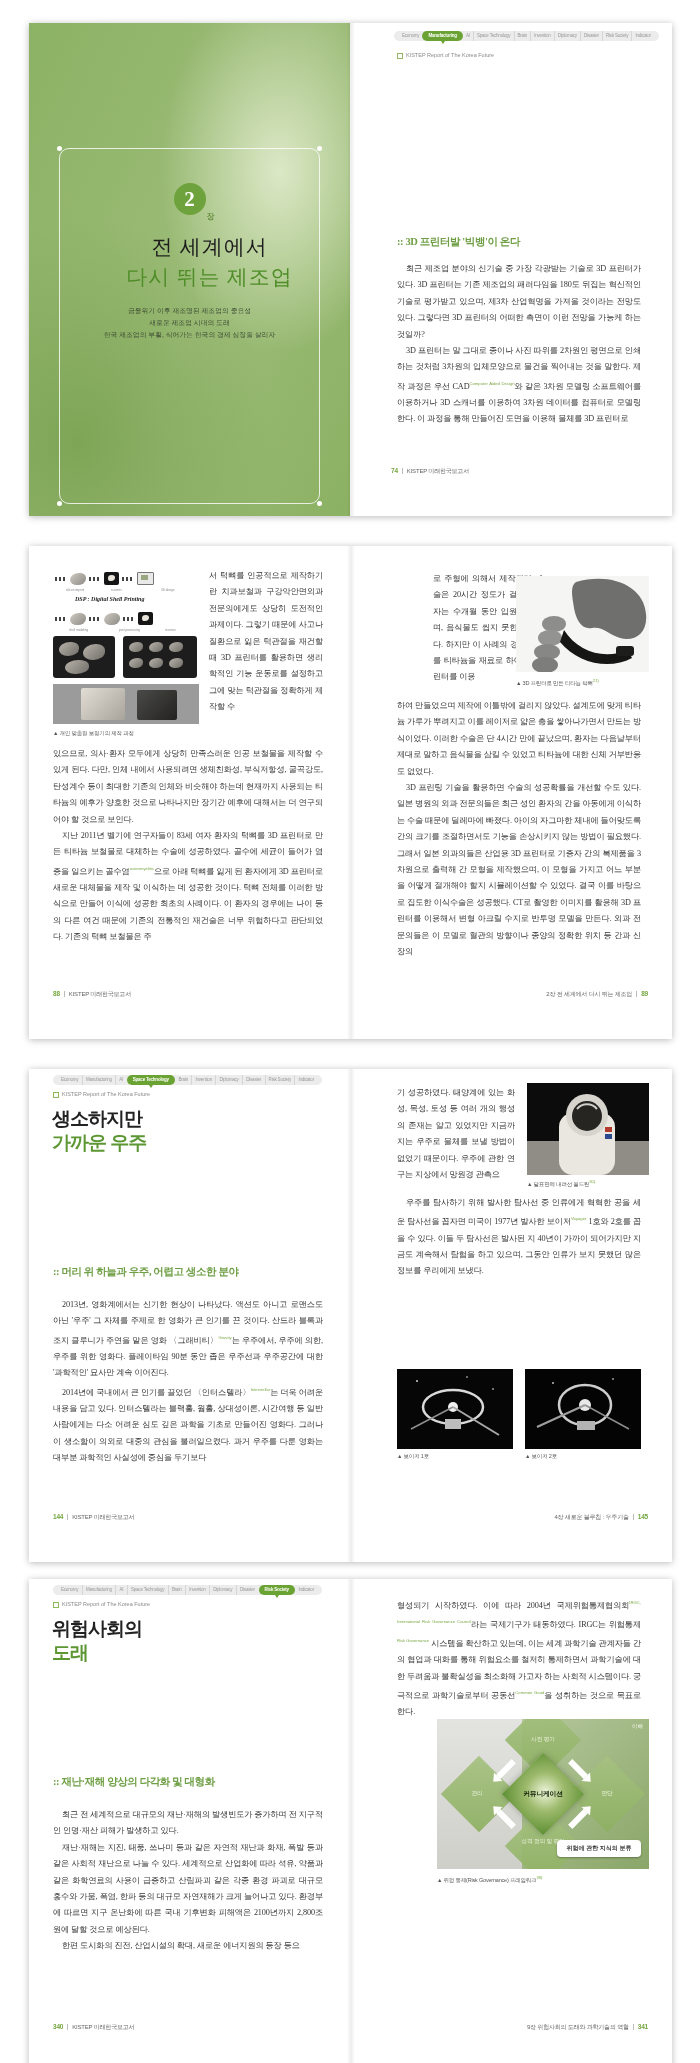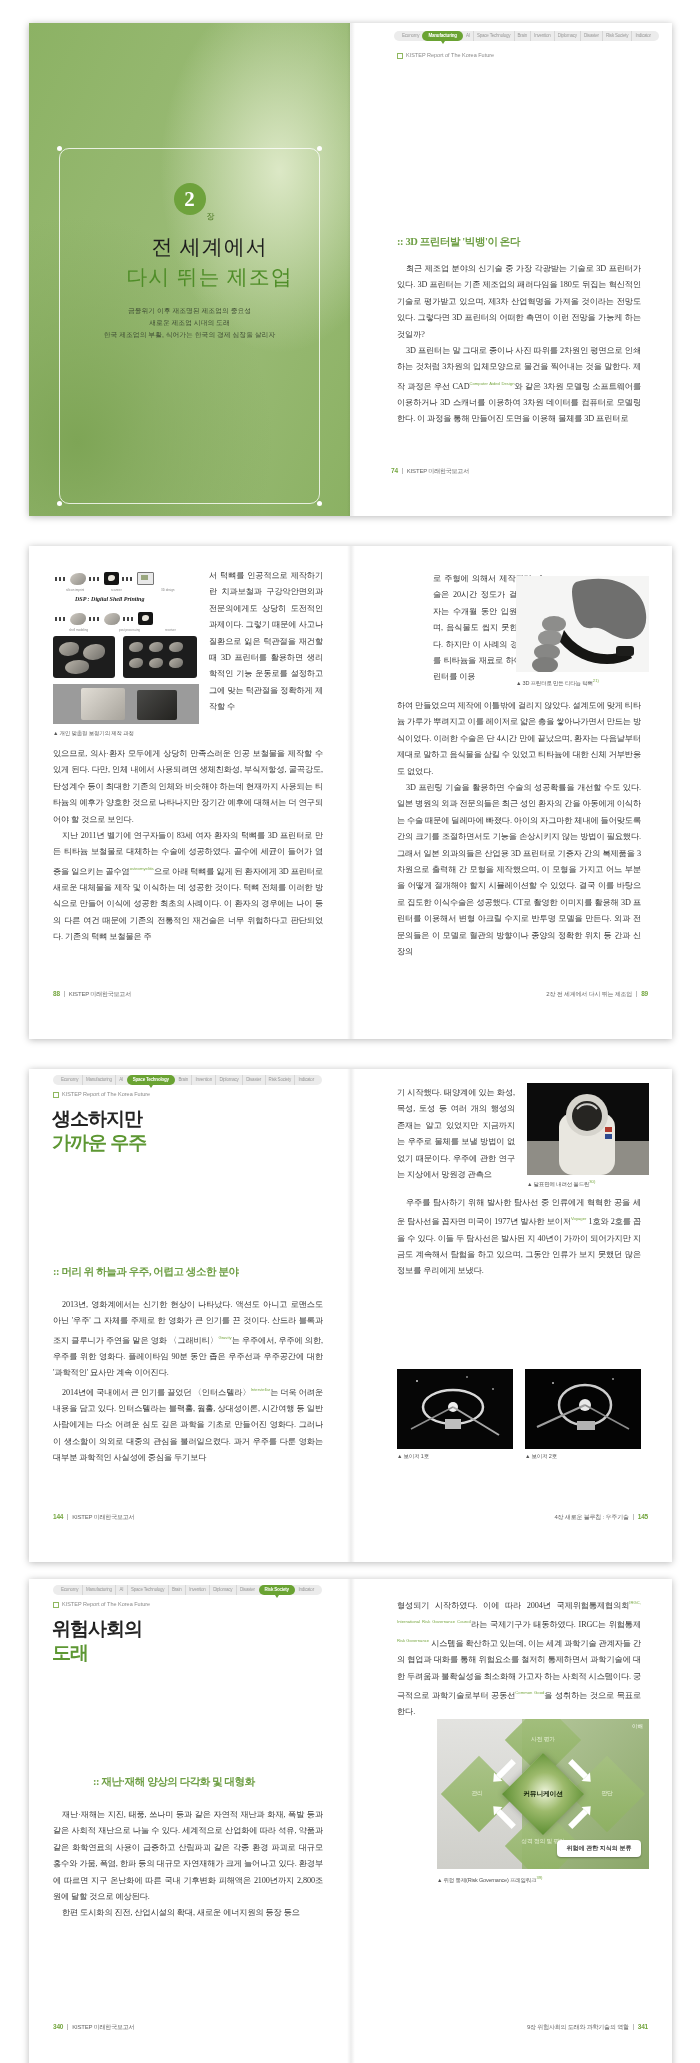--- a/index.html
+++ b/index.html
@@ -238,21 +238,21 @@
     <div class="section" style="left:24px;top:196px;">:: 머리 위 하늘과 우주, 어렵고 생소한 분야</div>
     <div class="body" style="left:24px;top:228px;width:270px;">
       <p class="ind"><span>2013년, 영화계에서는 신기한 현상이 나타났다. 액션도 아니고 로맨스도 아닌 '우주' 그 자체를 주제로 한 영화가 큰 인기를 끈 것이다. 산드라 블록과 조지 클루니가 주연을 맡은 영화 〈그래비티〉</span><sup class="g">Gravity</sup><span>는 우주에서, 우주에 의한, 우주를 위한 영화다. 플레이타임 90분 동안 좁은 우주선과 우주공간에 대한 '과학적인' 묘사만 계속 이어진다.</span></p>
       <p class="ind"><span>2014년에 국내에서 큰 인기를 끌었던 〈인터스텔라〉</span><sup class="g">Interstellar</sup><span>는 더욱 어려운 내용을 담고 있다. 인터스텔라는 블랙홀, 웜홀, 상대성이론, 시간여행 등 일반사람에게는 다소 어려운 심도 깊은 과학을 기초로 만들어진 영화다. 그러나 이 생소함이 의외로 대중의 관심을 불러일으켰다. 과거 우주를 다룬 영화는 대부분 과학적인 사실성에 중심을 두기보다</span></p>
     </div>
     <div class="foot" style="left:24px;">
       <span class="pgno">144</span><span class="vsep"></span><span>KISTEP 미래한국보고서</span>
     </div>
   </div>
   <div class="page r">
-    <div class="sidetext" style="left:46px;top:16px;width:118px;">기 시작했다. 태양계에 있는 화성, 목성, 토성 등 여러 개의 행성의 존재는 알고 있었지만 지금까지는 우주로 물체를 보낼 방법이 없었기 때문이다. 우주에 관한 연구는 지상에서 망원경 관측으</div>
+    <div class="sidetext" style="left:46px;top:16px;width:118px;">기 성공하였다. 태양계에 있는 화성, 목성, 토성 등 여러 개의 행성의 존재는 알고 있었지만 지금까지는 우주로 물체를 보낼 방법이 없었기 때문이다. 우주에 관한 연구는 지상에서 망원경 관측으</div>
     <div class="ph" style="left:176px;top:14px;width:122px;height:92px;">
       <svg width="122" height="92" viewBox="0 0 122 92">
         <rect width="122" height="92" fill="#0c0c0c"></rect>
         <rect y="58" width="122" height="34" fill="#8f8d86"></rect>
         <rect x="32" y="30" width="56" height="62" rx="14" fill="#e9e7e0"></rect>
         <circle cx="60" cy="32" r="21" fill="#d6d4cd"></circle>
         <circle cx="60" cy="33" r="15" fill="#262522"></circle>
         <path d="M50 26 A13 13 0 0 1 70 26" stroke="#cfcecb" stroke-width="2" fill="none"></path>
         <rect x="78" y="44" width="7" height="5" fill="#b03a2e"></rect>
         <rect x="78" y="51" width="7" height="5" fill="#2e4a8f"></rect>
@@ -309,22 +309,23 @@
       <span class="tab on">Risk Society</span>
       <span class="tab">Indicator</span>
     </div>
     <div class="replabel" style="left:24px;top:22px;">
       <span class="sq"></span><span>KISTEP Report of The Korea Future</span>
     </div>
     <div class="ptitle" style="left:23px;top:38px;">
       <div>위험사회의</div>
       <div class="t2">도래</div>
     </div>
-    <div class="section" style="left:24px;top:196px;margin-left:40px;">:: 재난·재해 양상의 다각화 및 대형화</div>
+    <div class="section" style="left:24px;top:196px;">:: 재난·재해 양상의 다각화 및 대형화</div>
     <div class="body" style="left:24px;top:228px;width:270px;">
+      <p class="ind">최근 전 세계적으로 대규모의 재난·재해의 발생빈도가 증가하며 전 지구적인 인명·재산 피해가 발생하고 있다.</p>
       <p class="ind">재난·재해는 지진, 태풍, 쓰나미 등과 같은 자연적 재난과 화재, 폭발 등과 같은 사회적 재난으로 나눌 수 있다. 세계적으로 산업화에 따라 석유, 약품과 같은 화학연료의 사용이 급증하고 산림파괴 같은 각종 환경 파괴로 대규모 홍수와 가뭄, 폭염, 한파 등의 대규모 자연재해가 크게 늘어나고 있다. 환경부에 따르면 지구 온난화에 따른 국내 기후변화 피해액은 2100년까지 2,800조 원에 달할 것으로 예상된다.</p>
       <p class="ind">한편 도시화의 진전, 산업시설의 확대, 새로운 에너지원의 등장 등으</p>
     </div>
     <div class="foot" style="left:24px;">
       <span class="pgno">340</span><span class="vsep"></span><span>KISTEP 미래한국보고서</span>
     </div>
   </div>
   <div class="page r">
     <div class="body" style="left:46px;top:16px;width:244px;">
       <p><span>형성되기 시작하였다. 이에 따라 2004년 국제위험통제협의회</span><sup class="g">IRGC, International Risk Governance Council</sup><span>라는 국제기구가 태동하였다. IRGC는 위험통제</span><sup class="g">Risk Governance</sup><span> 시스템을 확산하고 있는데, 이는 세계 과학기술 관계자들 간의 협업과 대화를 통해 위험요소를 철저히 통제하면서 과학기술에 대한 두려움과 불확실성을 최소화해 가고자 하는 사회적 시스템이다. 궁극적으로 과학기술로부터 공동선</span><sup class="g">Common Good</sup><span>을 성취하는 것으로 목표로 한다.</span></p>

